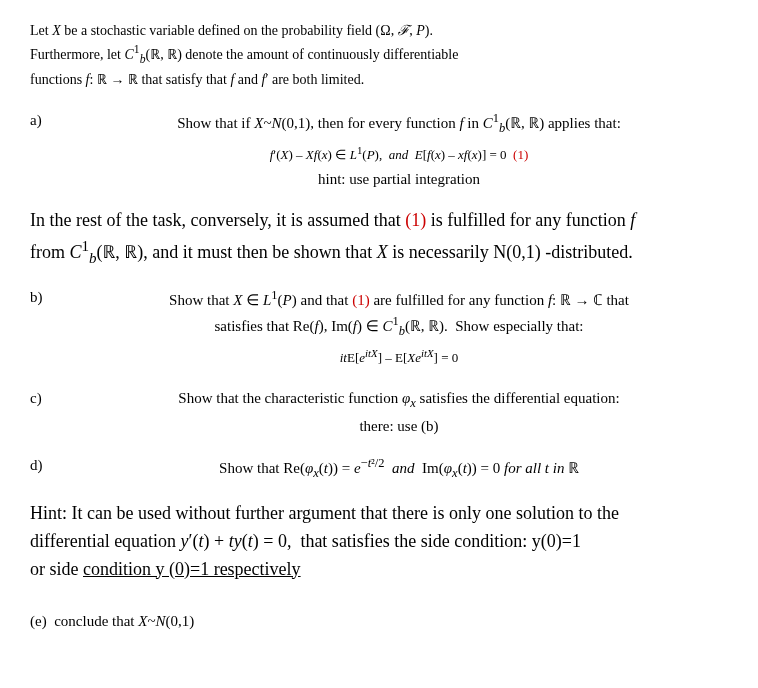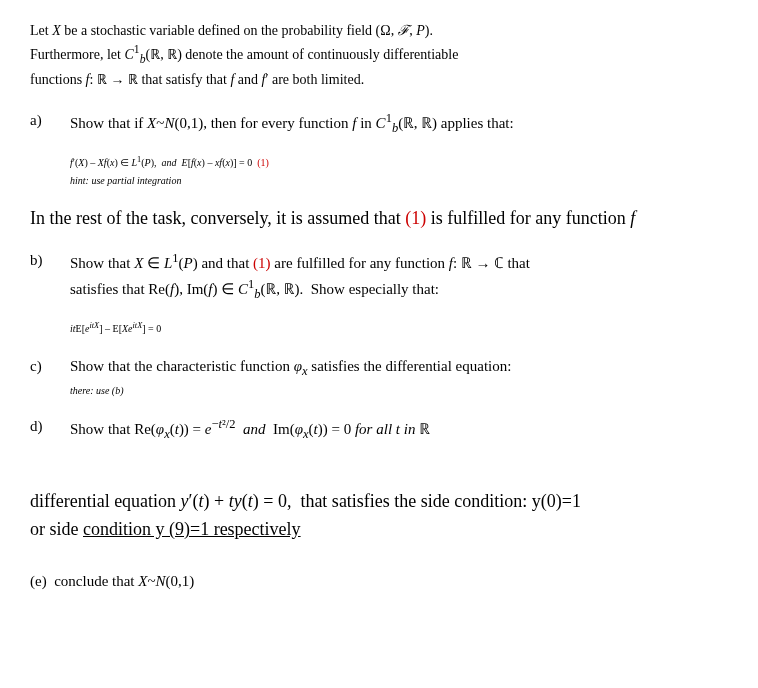--- a/index.html
+++ b/index.html
@@ -32,33 +32,33 @@
     }
     .problem-label {
       min-width: 40px;
       font-size: 15px;
       padding-top: 0px;
     }
     .problem-content {
       flex: 1;
       font-size: 15px;
       line-height: 1.55;
+      text-align: center;
     }
     .hint-text {
-      font-size: 10px;
-      font-style: italic;
+      font-size: 15px;
       margin-top: 2px;
     }
     .red-label {
       color: #cc0000;
       font-weight: normal;
     }
     .math-display {
-      margin: 16px 0 2px 0;
-      font-size: 10px;
+      margin: 4px 0 2px 0;
+      font-size: 13px;
     }
     .interlude-text {
       margin-bottom: 16px;
       font-size: 18px;
       line-height: 1.55;
     }
     .underline-text {
       text-decoration: underline;
     }
     .math-italic {
@@ -88,20 +88,21 @@
       </div>
       <div class="math-display">
         <span class="math-italic">f</span>′(<span class="math-italic">X</span>) – <span class="math-italic">Xf</span>(<span class="math-italic">x</span>) ∈ <span class="math-italic">L</span><sup>1</sup>(<span class="math-italic">P</span>),&nbsp;&nbsp;<span class="math-italic">and</span>&nbsp;&nbsp;<span class="math-italic">E</span>[<span class="math-italic">f</span>(<span class="math-italic">x</span>) – <span class="math-italic">xf</span>(<span class="math-italic">x</span>)] = 0&nbsp;&nbsp;<span class="red-label">(1)</span>
       </div>
       <div class="hint-text">hint: use partial integration</div>
     </div>
   </div>
 
   <div class="interlude-text">
     <span>In the rest of the task, conversely, it is assumed that <span class="red-label">(1)</span> is fulfilled for any function <span class="math-italic">f</span></span><br>
+    <span>from <span class="math-italic">C</span><sup>1</sup><sub><span class="math-italic">b</span></sub>(ℝ, ℝ), and it must then be shown that <span class="math-italic">X</span> is necessarily N(0,1) -distributed.</span>
   </div>
 
   <div class="problem-section">
     <div class="problem-label">b)</div>
     <div class="problem-content">
       <div>
         Show that <span class="math-italic">X</span> ∈ <span class="math-italic">L</span><sup>1</sup>(<span class="math-italic">P</span>) and that <span class="red-label">(1)</span> are fulfilled for any function <span class="math-italic">f</span>: ℝ → ℂ that
       </div>
       <div>
         satisfies that Re(<span class="math-italic">f</span>), Im(<span class="math-italic">f</span>) ∈ <span class="math-italic">C</span><sup>1</sup><sub><span class="math-italic">b</span></sub>(ℝ, ℝ).&nbsp; Show especially that:
@@ -125,22 +126,22 @@
   <div class="problem-section">
     <div class="problem-label">d)</div>
     <div class="problem-content">
       <div>
         Show that Re(<span class="math-italic">φ</span><sub><span class="math-italic">x</span></sub>(<span class="math-italic">t</span>)) = <span class="math-italic">e</span><sup>−<span class="math-italic">t</span>²/2</sup>&nbsp;&nbsp;<span class="math-italic">and</span>&nbsp;&nbsp;Im(<span class="math-italic">φ</span><sub><span class="math-italic">x</span></sub>(<span class="math-italic">t</span>)) = 0 <span class="math-italic">for all t in</span> ℝ
       </div>
     </div>
   </div>
 
   <div class="interlude-text">
-    <br>
+    <span>Hint: It can be used without further argument that there is only one solution to the</span><br>
     <span>differential equation <span class="math-italic">y</span>′(<span class="math-italic">t</span>) + <span class="math-italic">ty</span>(<span class="math-italic">t</span>) = 0,&nbsp; that satisfies the side condition: y(0)=1</span><br>
-    <span>or side <span class="underline-text">condition y (9)=1 respectively</span></span>
+    <span>or side <span class="underline-text">condition y (0)=1 respectively</span></span>
   </div>
 
   <div class="conclude-section">
     <span>(e)</span>&nbsp;&nbsp;<span>conclude that <span class="math-italic">X</span>~<span class="math-italic">N</span>(0,1)</span>
   </div>
 
 </div>
 
 </body></html>

